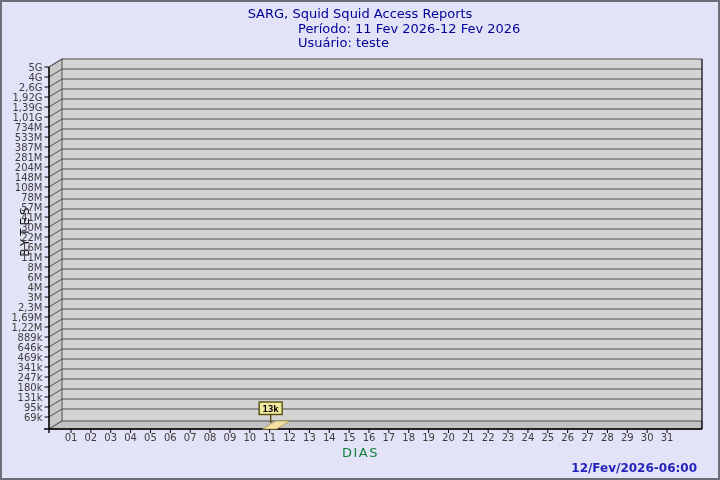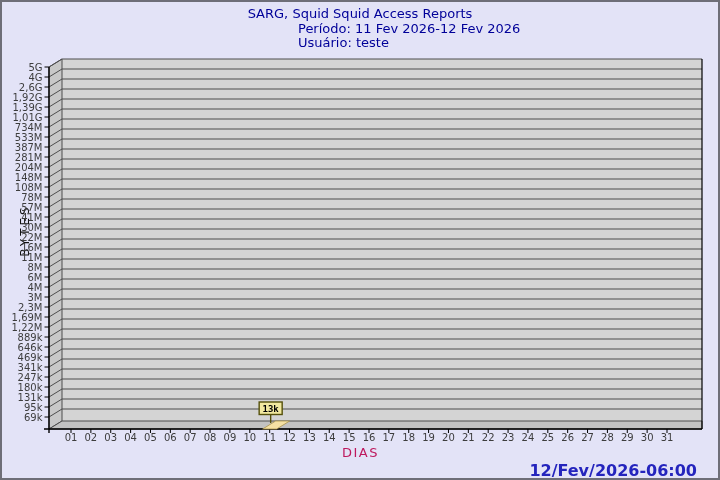--- a/index.html
+++ b/index.html
@@ -13,22 +13,22 @@
     overflow:hidden;
   }
   .title-block{position:absolute;top:5px;left:0;width:716px;color:#000099;font-size:13px;line-height:14.5px;}
   .t1{text-align:center;}
   .t2,.t3{position:relative;left:296px;}
   .ylabel{
     position:absolute;left:-27px;top:221px;width:100px;height:15px;
     text-align:center;color:#111;font-size:12px;letter-spacing:3px;
     transform:rotate(-90deg);
   }
-  .xlabel{position:absolute;top:443px;left:0;width:717px;text-align:center;color:#be185d;font-size:13px;letter-spacing:1.5px;}
-  .footer{position:absolute;top:459px;right:21px;color:#2424bd;font-size:16px;font-weight:bold;}
+  .xlabel{position:absolute;top:443px;left:0;width:717px;text-align:center;color:#15803d;font-size:13px;letter-spacing:1.5px;}
+  .footer{position:absolute;top:459px;right:21px;color:#2424bd;font-size:12px;font-weight:bold;}
   svg{position:absolute;top:0;left:0;}
   .ticklab{font-size:10px;fill:#3d3d3d;}
   .flagtext{font-size:9px;font-weight:bold;fill:#000;font-family:"DejaVu Sans Mono",monospace;}
 </style>
 </head>
 <body>
 
 <div class="canvas">
   <div class="title-block">
     <div class="t1">SARG, Squid Squid Access Reports</div>

